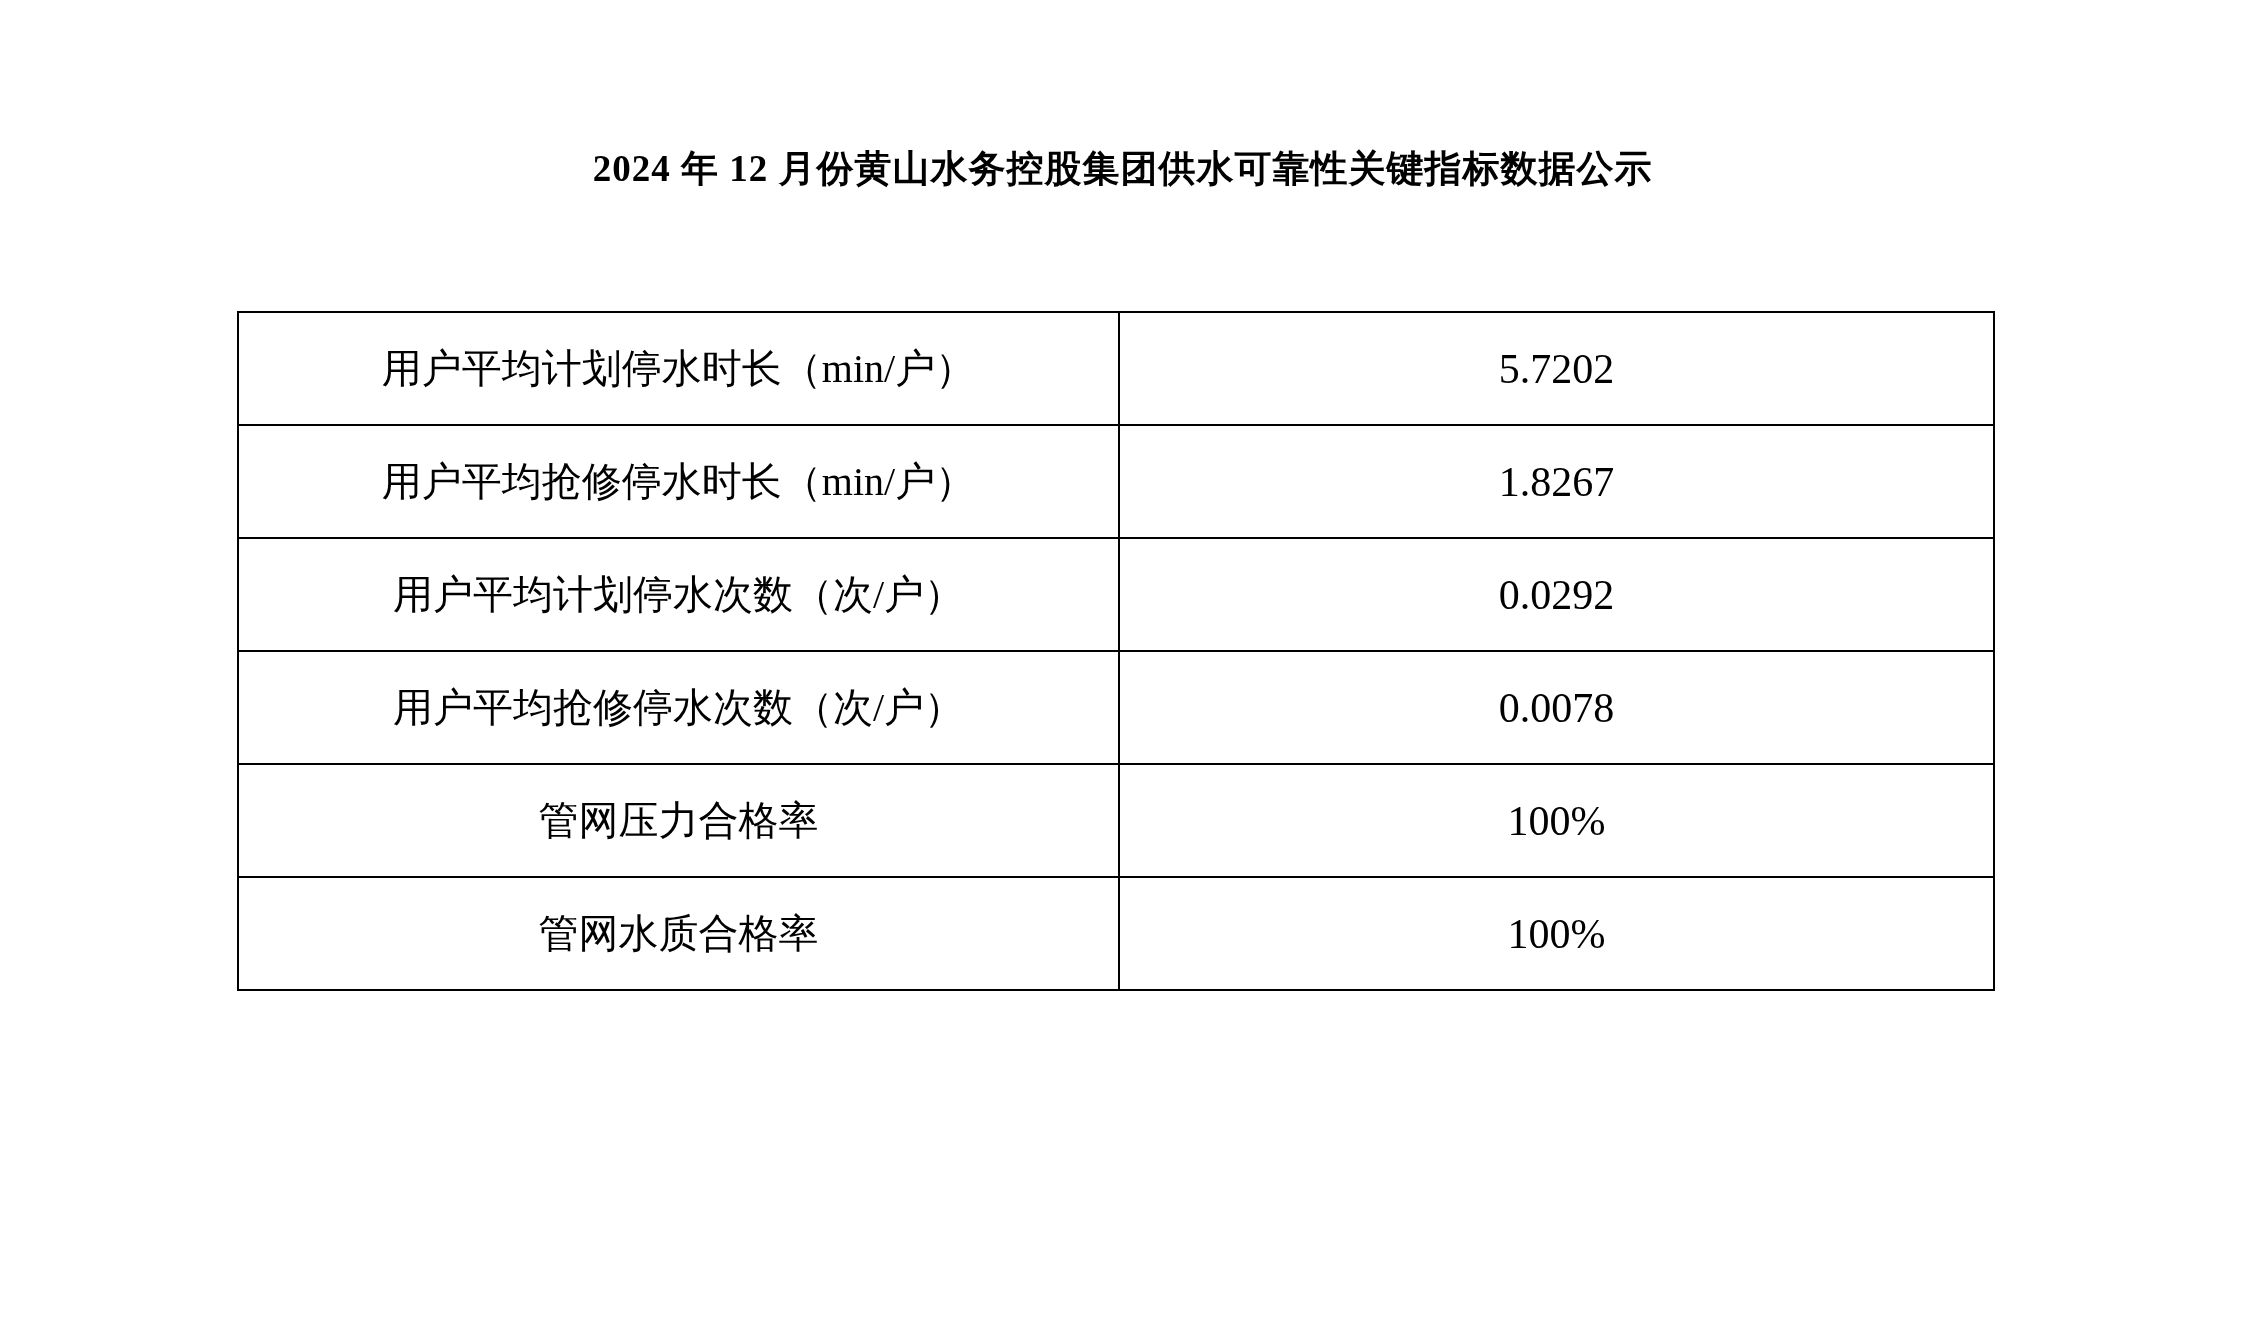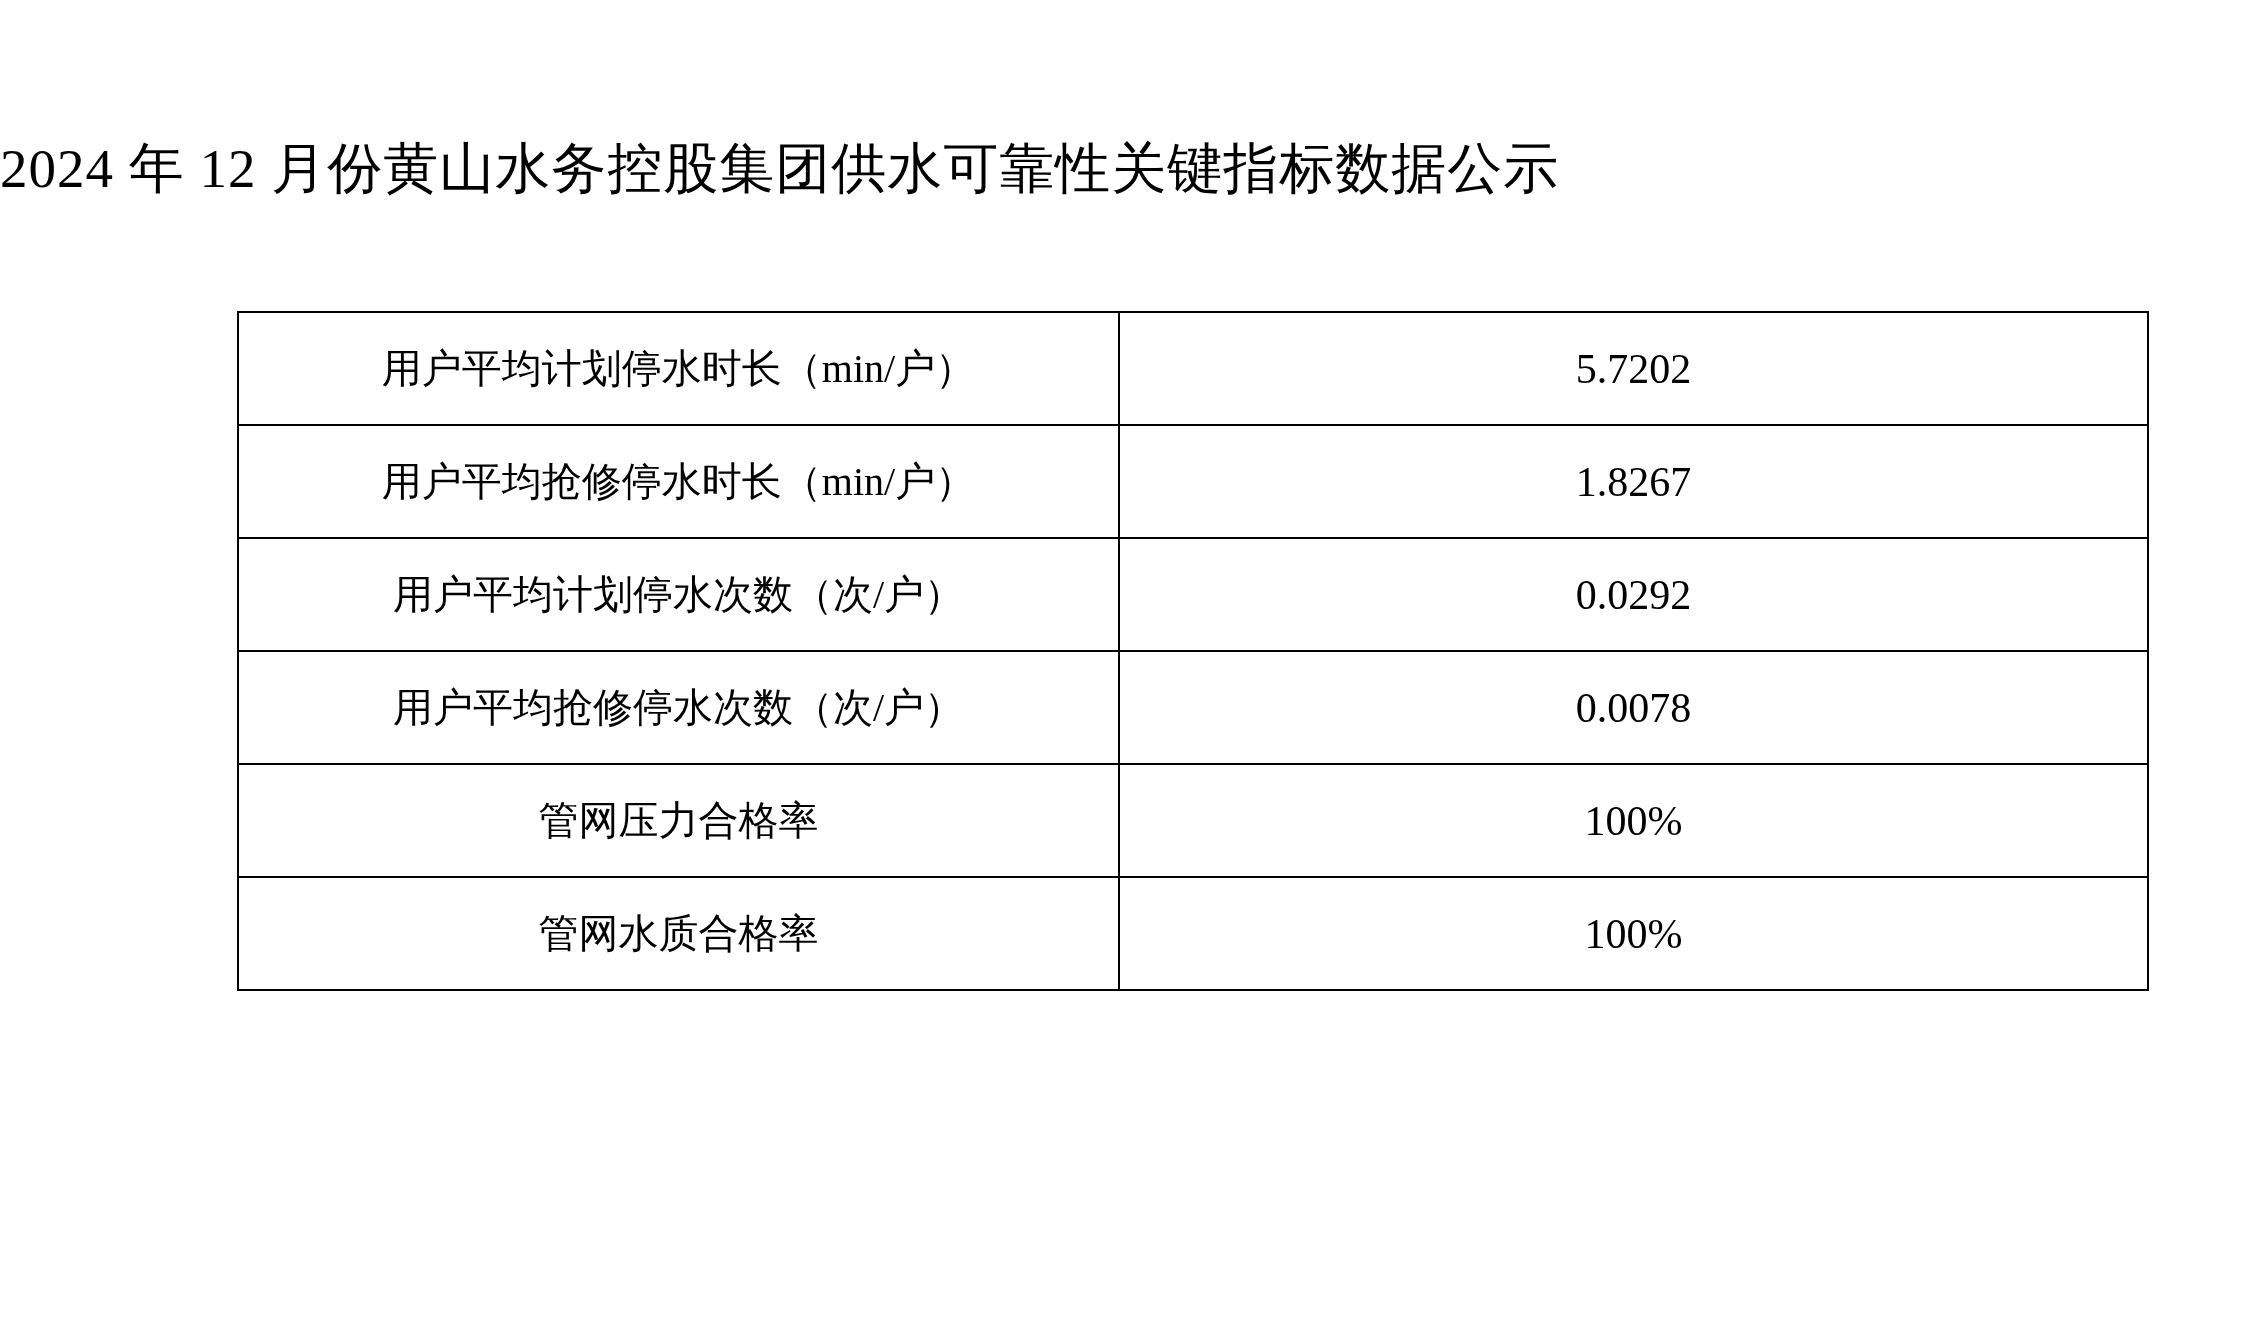--- a/index.html
+++ b/index.html
@@ -15,31 +15,31 @@
     color: #000000;
     font-family: "Liberation Serif", "DejaVu Serif", serif;
     overflow: hidden;
   }
   .title {
     position: absolute;
     top: 138px;
     left: 0;
     width: 100%;
     margin: 0;
-    text-align: left;
-    font-size: 55px;
+    text-align: center;
+    font-size: 37px;
     line-height: 62px;
-    font-weight: normal;
+    font-weight: bold;
     letter-spacing: 1px;
   }
   .data-table {
     position: absolute;
     left: 237px;
     top: 311px;
-    width: 1912px;
+    width: 1758px;
     border-collapse: collapse;
     table-layout: fixed;
   }
   .data-table td {
     border: 2px solid #000000;
     padding: 0;
     vertical-align: middle;
   }
   .label-cell {
     width: 879px;

